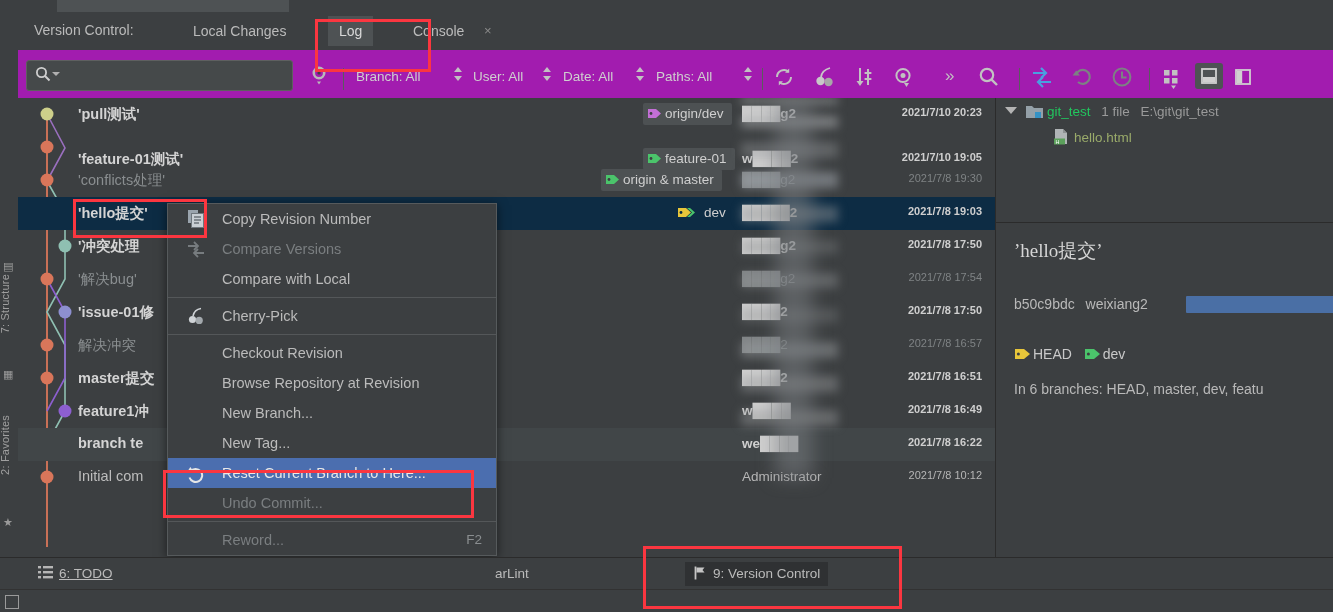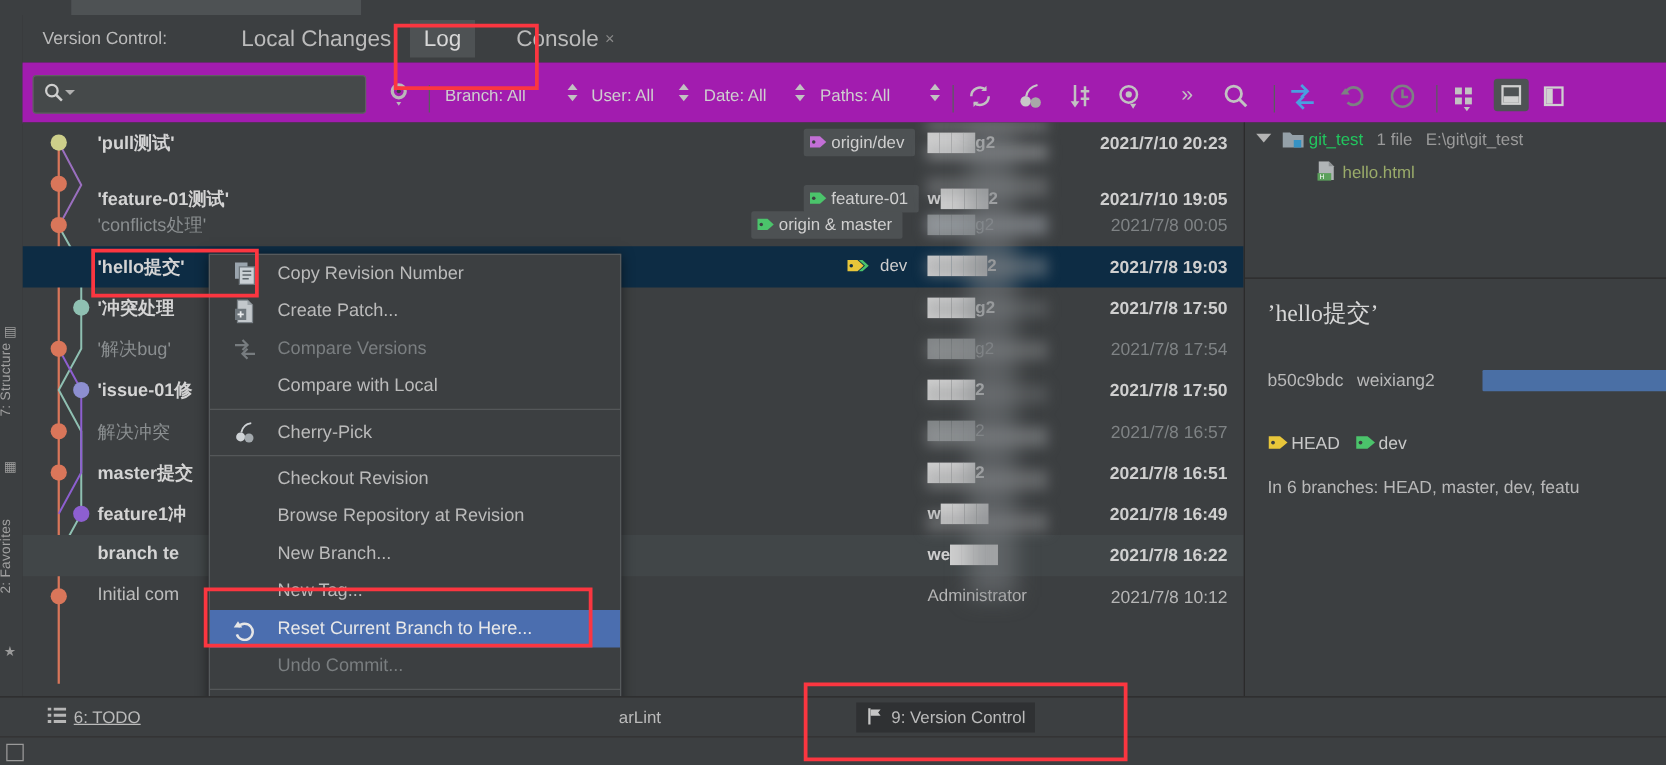--- a/index.html
+++ b/index.html
@@ -24,21 +24,21 @@
     font-size:11px;color:#a0a0a0;white-space:nowrap;letter-spacing:.2px;width:18px;text-align:center;}
   .gutter-ico{position:absolute;left:3px;width:12px;height:12px;color:#9a9a9a;font-size:11px;line-height:12px;}
 
   
   .vcs-window{position:absolute;left:18px;top:12px;width:1315px;height:545px;background:#3c3f41;}
 
   
   .vcs-header{position:absolute;left:0;top:0;width:1315px;height:38px;background:#3c3f41;
     border-bottom:1px solid #2b2b2b;}
   .vcs-title{position:absolute;left:16px;top:10px;font-size:14px;color:#bbbbbb;}
-  .vcs-tab{position:absolute;top:4px;height:30px;line-height:30px;padding:0 11px;font-size:18px;
+  .vcs-tab{position:absolute;top:4px;height:30px;line-height:30px;padding:0 11px;font-size:14px;
     color:#bbbbbb;cursor:default;}
   .vcs-tab.sel{background:#4e5254;color:#d8d8d8;}
   .tab-close{position:absolute;top:12px;font-size:13px;color:#8a8a8a;line-height:13px;}
 
   
   .vcs-toolbar{position:absolute;left:0;top:38px;width:1315px;height:48px;background:#a21caf;
     border-bottom:1px solid #323232;}
   .search-box{position:absolute;left:8px;top:10px;width:265px;height:29px;background:#45494a;
     border:1px solid #5e6060;border-radius:3px;}
   .search-box .mag{position:absolute;left:8px;top:5px;width:17px;height:17px;}
@@ -56,21 +56,21 @@
 
   
   .log-area{position:absolute;left:0;top:86px;width:977px;height:459px;background:#3c3f41;overflow:hidden;}
   .row{position:absolute;left:0;width:977px;height:33px;}
   .row.sel{background:#0d2c44;}
   .row.alt{background:#414648;}
   .subj{position:absolute;left:60px;top:7px;font-size:14.5px;white-space:nowrap;}
   .subj.b{font-weight:bold;color:#d4d4d4;}
   .subj.d{color:#8a8e90;}
   .subj.n{color:#bdbdbd;}
-  .date{position:absolute;top:8px;right:13px;font-size:14px;text-align:left;white-space:nowrap;}
+  .date{position:absolute;top:8px;right:13px;font-size:11px;text-align:left;white-space:nowrap;}
   .date.b{font-weight:bold;color:#cfcfcf;}
   .date.d{color:#7f8385;}
   .date.n{color:#b6b6b6;}
   .author{position:absolute;top:8px;font-size:13.5px;white-space:nowrap;color:#b8b8b8;}
   .author.b{font-weight:bold;color:#cfcfcf;}
   .author.d{color:#7f8385;}
 
   
   .chip{position:absolute;top:5px;height:22px;line-height:22px;background:#4d5153;border-radius:2px;
     padding:0 8px 0 4px;font-size:13.5px;color:#cfcfcf;white-space:nowrap;}
@@ -319,21 +319,21 @@
 
       <div class="row" style="top:66px;">
         <div class="subj d">'conflicts处理'</div>
         <div class="chip" style="left:583px;">
           <svg class="tagico" viewBox="0 0 15 11">
             <path d="M1 1 h8 l5 4.5 l-5 4.5 h-8 z" fill="#4bc46b"></path>
               <circle cx="4" cy="5.5" r="1.4" fill="#3c3f41"></circle>
           </svg><span>origin &amp; master</span>
         </div>
         <div class="author d" style="left:724px;">████g2</div>
-        <div class="date d">2021/7/8 00:05</div>
+        <div class="date d">2021/7/8 19:30</div>
       </div>
 
       <div class="row sel" style="top:99px;">
         <div class="subj b">'hello提交'</div>
         <div class="chip nobg" style="left:655px;">
           <svg class="tagico" style="width:24px;" viewBox="0 0 24 11">
             <path d="M1 1 h8 l5 4.5 l-5 4.5 h-8 z" fill="#e8c63a"></path>
               <circle cx="4" cy="5.5" r="1.4" fill="#0d2c44"></circle>
             <path d="M10 1 h3 l5 4.5 l-5 4.5 h-3 l5-4.5 z" fill="#4bc46b"></path>
           </svg><span>dev</span>
@@ -452,29 +452,20 @@
       <svg class="ctx-ico" viewBox="0 0 20 20">
         <rect x="2" y="1" width="10" height="13" fill="#9aa4ad"></rect>
         <rect x="5.5" y="4.5" width="12" height="14" fill="#c9cfd4" stroke="#6f777d" stroke-width="1"></rect>
         <line x1="8" y1="8" x2="15" y2="8" stroke="#5d656b" stroke-width="1.3"></line>
         <line x1="8" y1="11" x2="15" y2="11" stroke="#5d656b" stroke-width="1.3"></line>
         <line x1="8" y1="14" x2="13" y2="14" stroke="#5d656b" stroke-width="1.3"></line>
       </svg>
       <span>Copy Revision Number</span>
     </div>
 
-    <div class="ctx-item">
-      <svg class="ctx-ico" viewBox="0 0 20 20">
-        <path d="M4 1 h8 l4 4 v14 H4 z" fill="#c3c8cc" stroke="#7a8187" stroke-width="1"></path>
-        <path d="M12 1 l4 4 h-4 z" fill="#9aa1a6"></path>
-        <rect x="2" y="8" width="9" height="9" fill="#6f777d"></rect>
-        <path d="M6.5 10 v5 M4 12.5 h5" stroke="#e8eaec" stroke-width="1.4"></path>
-      </svg>
-      <span>Create Patch...</span>
-    </div>
 
     <div class="ctx-item dim">
       <svg class="ctx-ico" viewBox="0 0 20 20">
         <path d="M2 7 h10 M8 3 l4 4 l-4 4" fill="none" stroke="#777c7f" stroke-width="1.8"></path>
         <path d="M18 14 h-10 M12 10 l-4 4 l4 4" fill="none" stroke="#777c7f" stroke-width="1.8"></path>
       </svg>
       <span>Compare Versions</span>
     </div>
 
     <div class="ctx-item">

